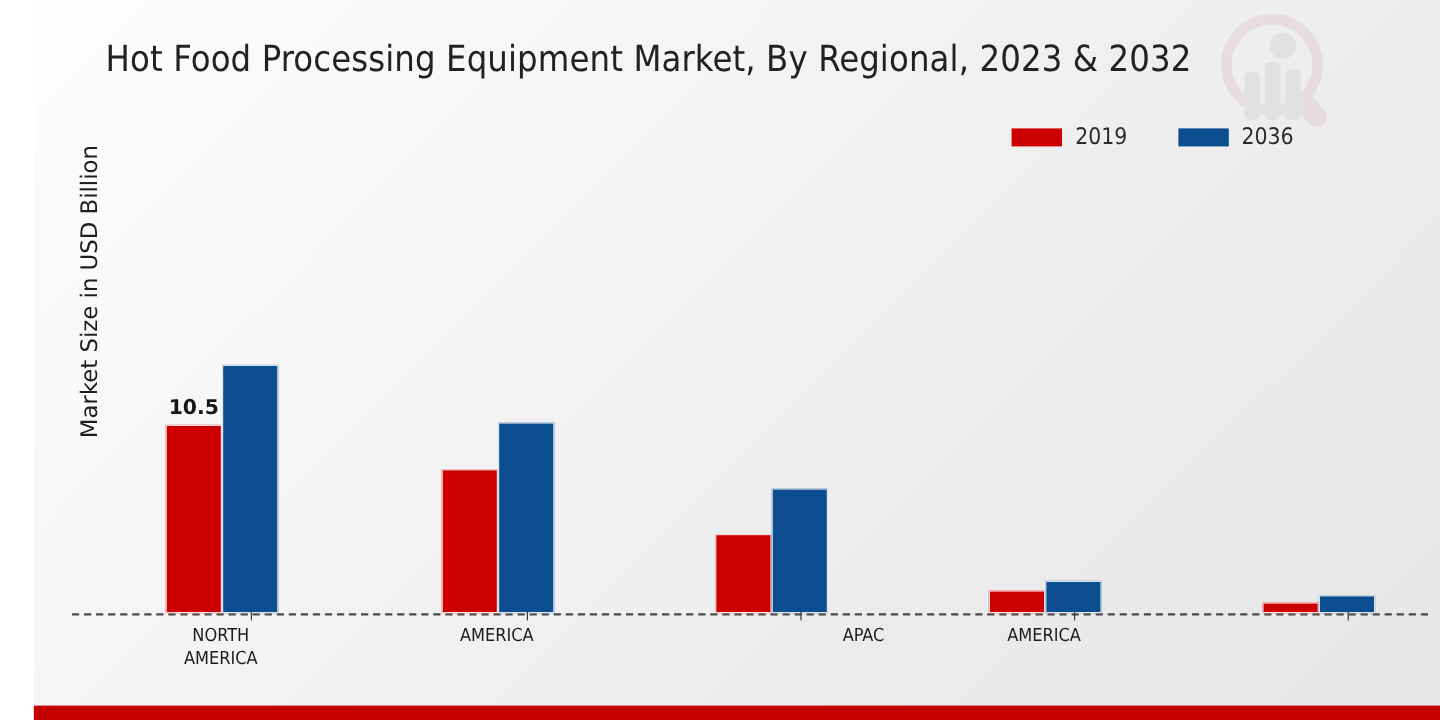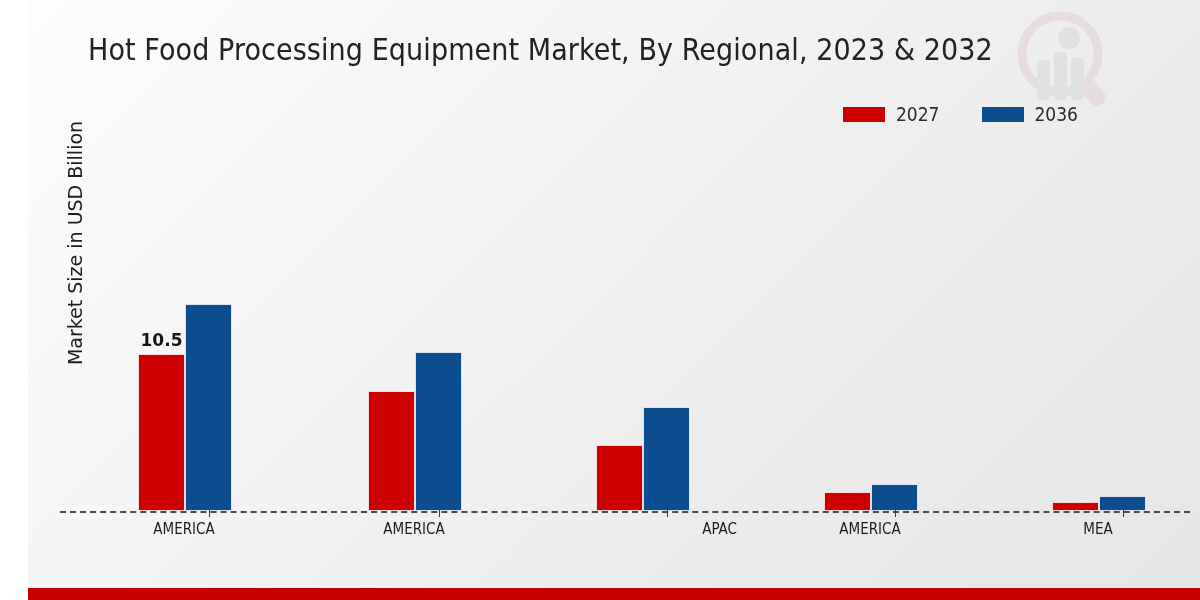--- a/index.html
+++ b/index.html
@@ -98,21 +98,21 @@
       <rect x="41" y="44" width="13" height="48" rx="4" fill="#c6c6c8"></rect>
       <rect x="58" y="50" width="13" height="42" rx="4" fill="#c6c6c8"></rect>
     </svg>
   </div>
 
   <div class="chart-title">Hot Food Processing Equipment Market, By Regional, 2023 &amp; 2032</div>
 
   <div class="legend">
     <div class="legend-item">
       <span class="legend-swatch" style="background:#cc0000"></span>
-      <span class="legend-label">2027</span>
+      <span class="legend-label">2019</span>
     </div>
     <div class="legend-item">
       <span class="legend-swatch" style="background:#0b4d8f"></span>
       <span class="legend-label">2036</span>
     </div>
   </div>
 
   <div class="y-axis-title">Market Size in USD Billion</div>
 
   <div class="plot">
@@ -121,20 +121,21 @@
 
     <div class="group" style="left:110px;justify-content:center;">
       <div class="bar red" style="height:157px;">
         <span class="value-label">10.5</span>
       </div>
       <div class="bar blue" style="height:207px;">
         <span class="bar-tick"></span>
       </div>
     </div>
     <div class="cat-label" style="left:61px;">
+      <span>NORTH</span>
       <span>AMERICA</span>
     </div>
 
     <div class="group" style="left:340px;">
       <div class="bar red" style="height:120px;"></div>
       <div class="bar blue" style="height:159px;">
         <span class="bar-tick"></span>
       </div>
     </div>
     <div class="cat-label" style="left:291px;">
@@ -162,22 +163,18 @@
     <div class="cat-label" style="left:747px;">
       <span>AMERICA</span>
     </div>
 
     <div class="group" style="left:1024px;">
       <div class="bar red" style="height:9px;"></div>
       <div class="bar blue" style="height:15px;">
         <span class="bar-tick"></span>
       </div>
     </div>
-    <div class="cat-label" style="left:975px;">
-      <span>MEA</span>
-      <span></span>
-    </div>
 
   </div>
 
   <div class="footer-bar"></div>
 
 </div>
 
 </body></html>

